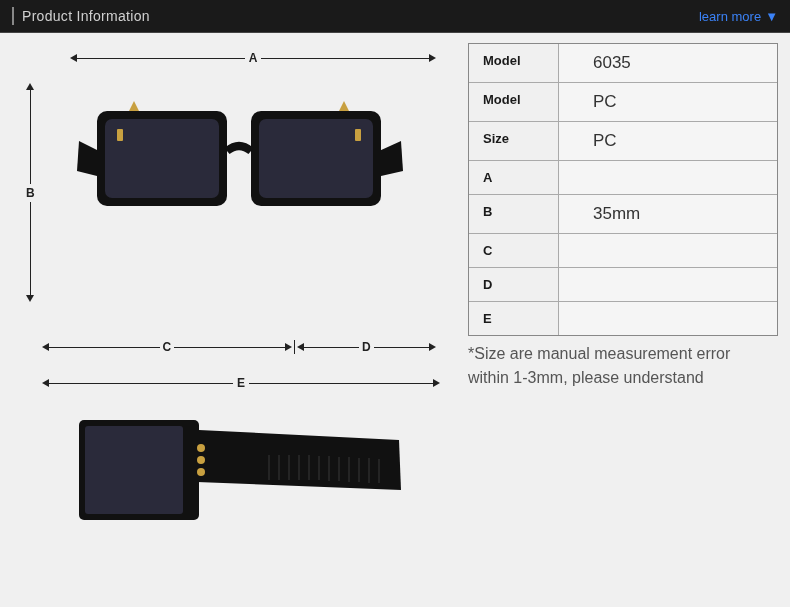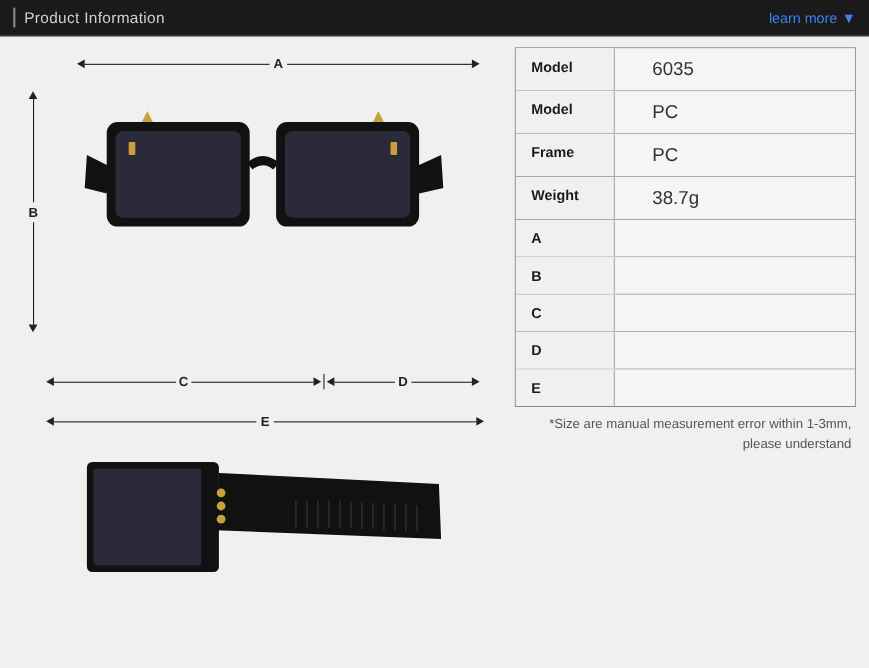--- a/index.html
+++ b/index.html
@@ -112,23 +112,23 @@
 
     .spec-value {
       padding: 9px 14px;
       font-size: 17px;
       color: #333;
       flex: 1;
     }
 
     .spec-note {
       margin-top: 6px;
-      font-size: 12px;
+      font-size: 16px;
       color: #555;
-      text-align: right;
+      text-align: left;
       line-height: 1.5;
       padding-right: 4px;
     }
 
     .front-view-area {
       position: relative;
       padding: 20px 20px 30px 30px;
     }
 
     .side-view-area {
@@ -263,32 +263,29 @@
       <div class="spec-table" id="spec-table-container">
       <div class="spec-row">
             <div class="spec-label">Model</div>
             <div class="spec-value">6035</div>
           </div>
           <div class="spec-row">
             <div class="spec-label">Model</div>
             <div class="spec-value">PC</div>
           </div>
           <div class="spec-row">
-            <div class="spec-label">Frame</div>
+            <div class="spec-label">Size</div>
             <div class="spec-value">PC</div>
           </div>
           <div class="spec-row">
-            <div class="spec-label">Weight</div>
-            <div class="spec-value">38.7g</div>
-          </div>
-          <div class="spec-row">
             <div class="spec-label">A</div>
           </div>
           <div class="spec-row">
             <div class="spec-label">B</div>
+            <div class="spec-value">35mm</div>
           </div>
           <div class="spec-row">
             <div class="spec-label">C</div>
           </div>
           <div class="spec-row">
             <div class="spec-label">D</div>
           </div>
           <div class="spec-row">
             <div class="spec-label">E</div>
           </div>

